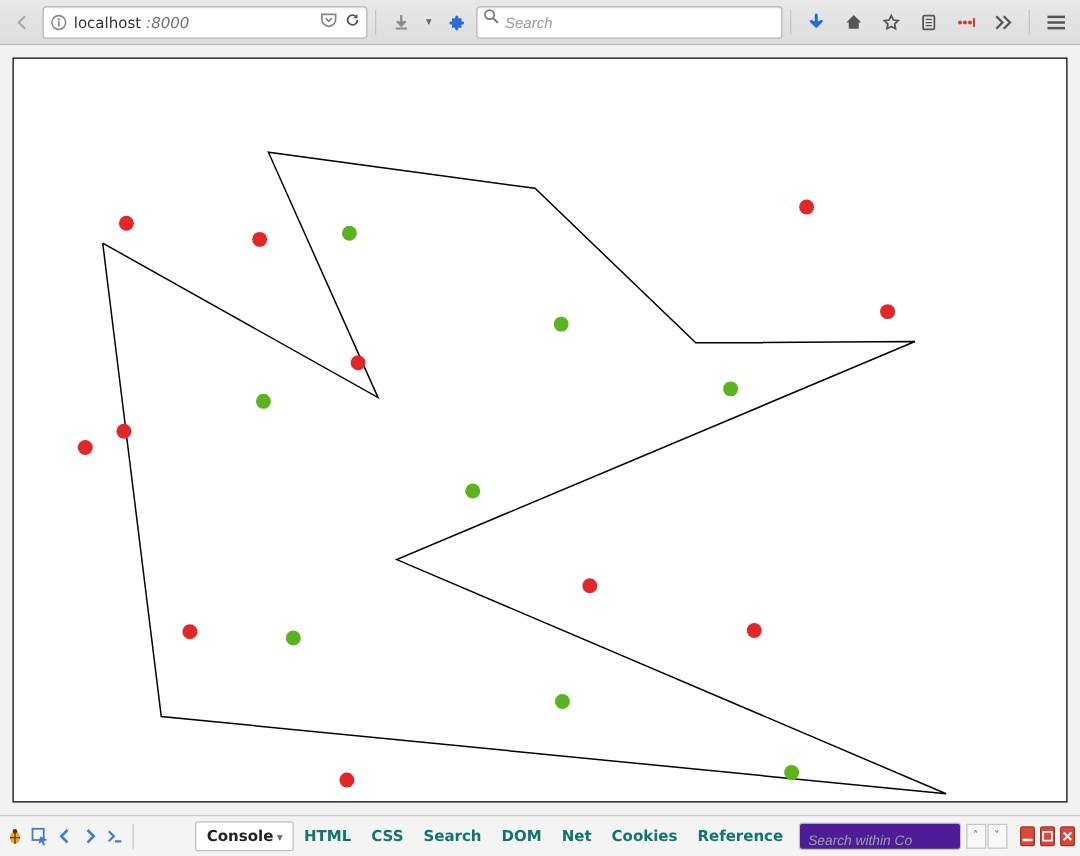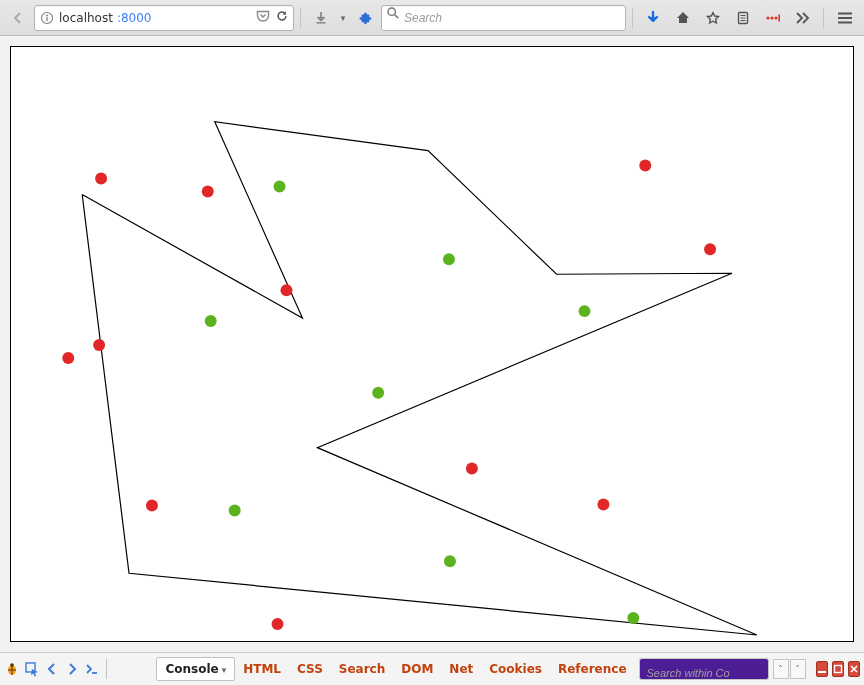--- a/index.html
+++ b/index.html
@@ -38,21 +38,21 @@
     border: 1px solid #b5b5b5;
     border-radius: 3px;
     display: flex; align-items: center;
     padding: 0 4px;
     gap: 4px;
     box-shadow: inset 0 1px 1px rgba(0,0,0,.05);
   }
   .urlbar .info-icon { width:16px; height:16px; display:flex; align-items:center; justify-content:center; color:#888; }
   .urlbar .info-icon svg { width:14px; height:14px; }
   .urlbar .host { color:#333; }
-  .urlbar .port { color:#3b82f6; }
+  .urlbar .port { color:#737373;font-style:italic; }
   .urlbar .spacer { flex:1; }
   .urlbar .pocket-icon svg { width:16px; height:16px; color:#888; }
   .urlbar .reload-icon svg { width:14px; height:14px; color:#555; }
   .searchbar {
     flex: 1 1 auto;
     height: 26px;
     background: #fff;
     border: 1px solid #b5b5b5;
     border-radius: 3px;
     display: flex; 
@@ -98,21 +98,21 @@
     padding: 0 4px;
     gap: 4px;
     font-size: 12px;
     color:#333;
     position: relative;
   }
   .devbar .db-btn { width:22px; height:22px; display:flex; align-items:center; justify-content:center; border-radius:2px; cursor:pointer; }
   .devbar .db-btn svg { width:16px; height:16px; }
   .devbar .db-tab {
     padding: 4px 8px;
-    color:#c2410c; font-weight:700; cursor:pointer;
+    color:#0f766e; font-weight:700; cursor:pointer;
     border-radius:2px;
   }
   .devbar .db-tab.active {
     background:#fff; border:1px solid #c0c0c0;
     color:#222;
   }
   .devbar .db-tab .caret { font-size:9px; color:#666; margin-left:3px; }
   .devbar .db-search {
     margin-left:auto;
     height:22px; width:130px;

